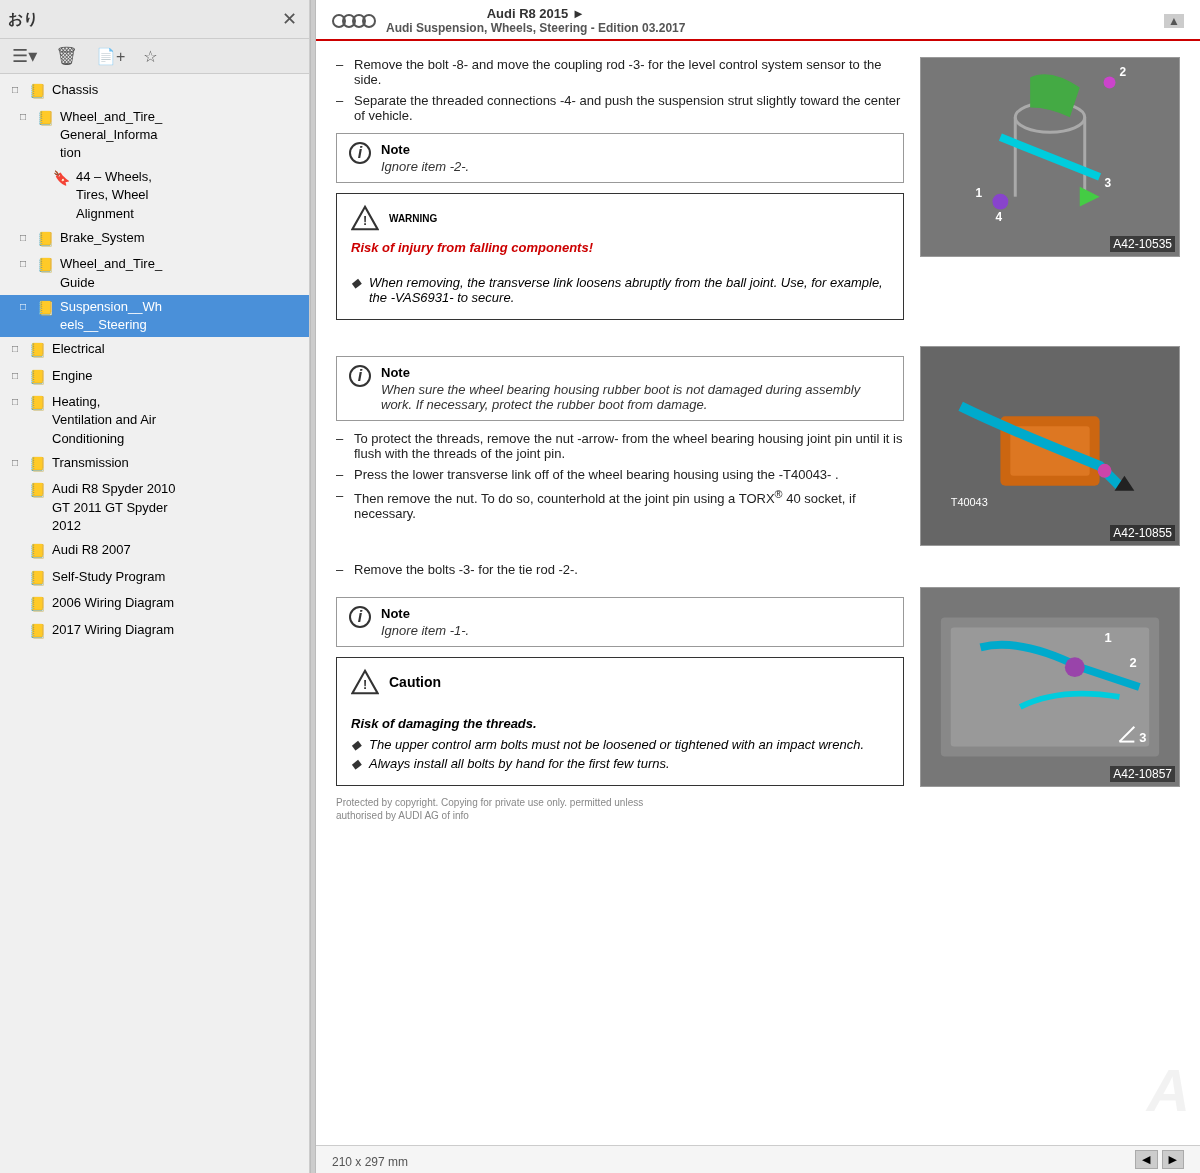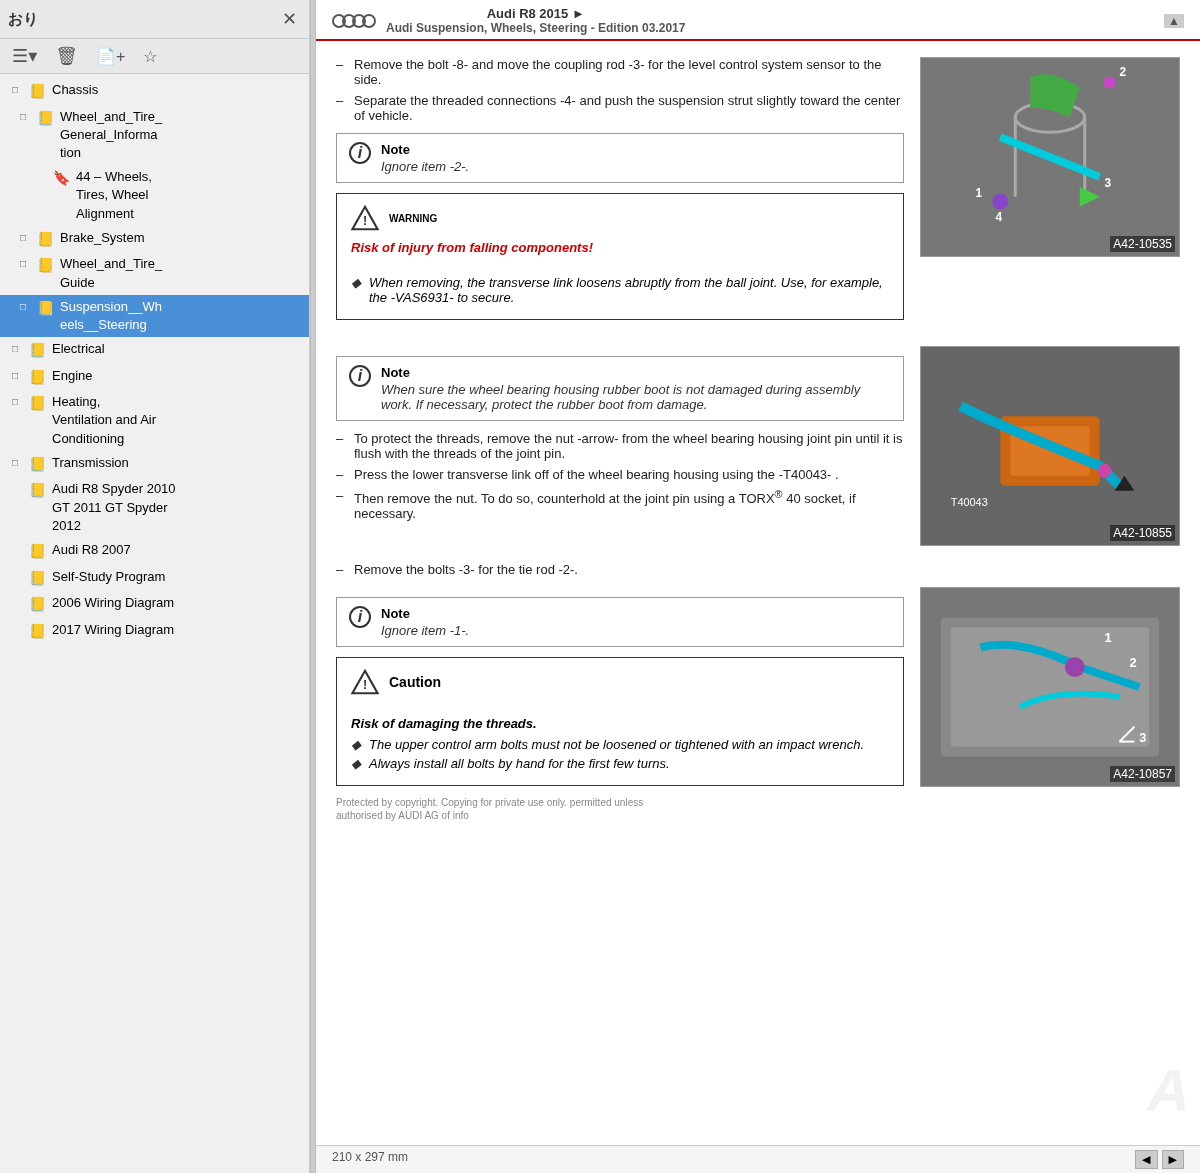--- a/index.html
+++ b/index.html
@@ -318,21 +318,21 @@
       font-weight: bold;
       color: #666;
       pointer-events: none;
       font-style: italic;
     }
 
     .doc-footer {
       border-top: 1px solid #ccc;
       padding: 4px 16px;
       display: flex;
-      align-items: flex-start;
+      align-items: flex-end;
       justify-content: space-between;
       background: #f5f5f5;
       font-size: 12px;
       color: #555;
     }
 
     .page-size { display: flex; align-items: center; gap: 4px; }
 
     .footer-scroll {
       display: flex;

